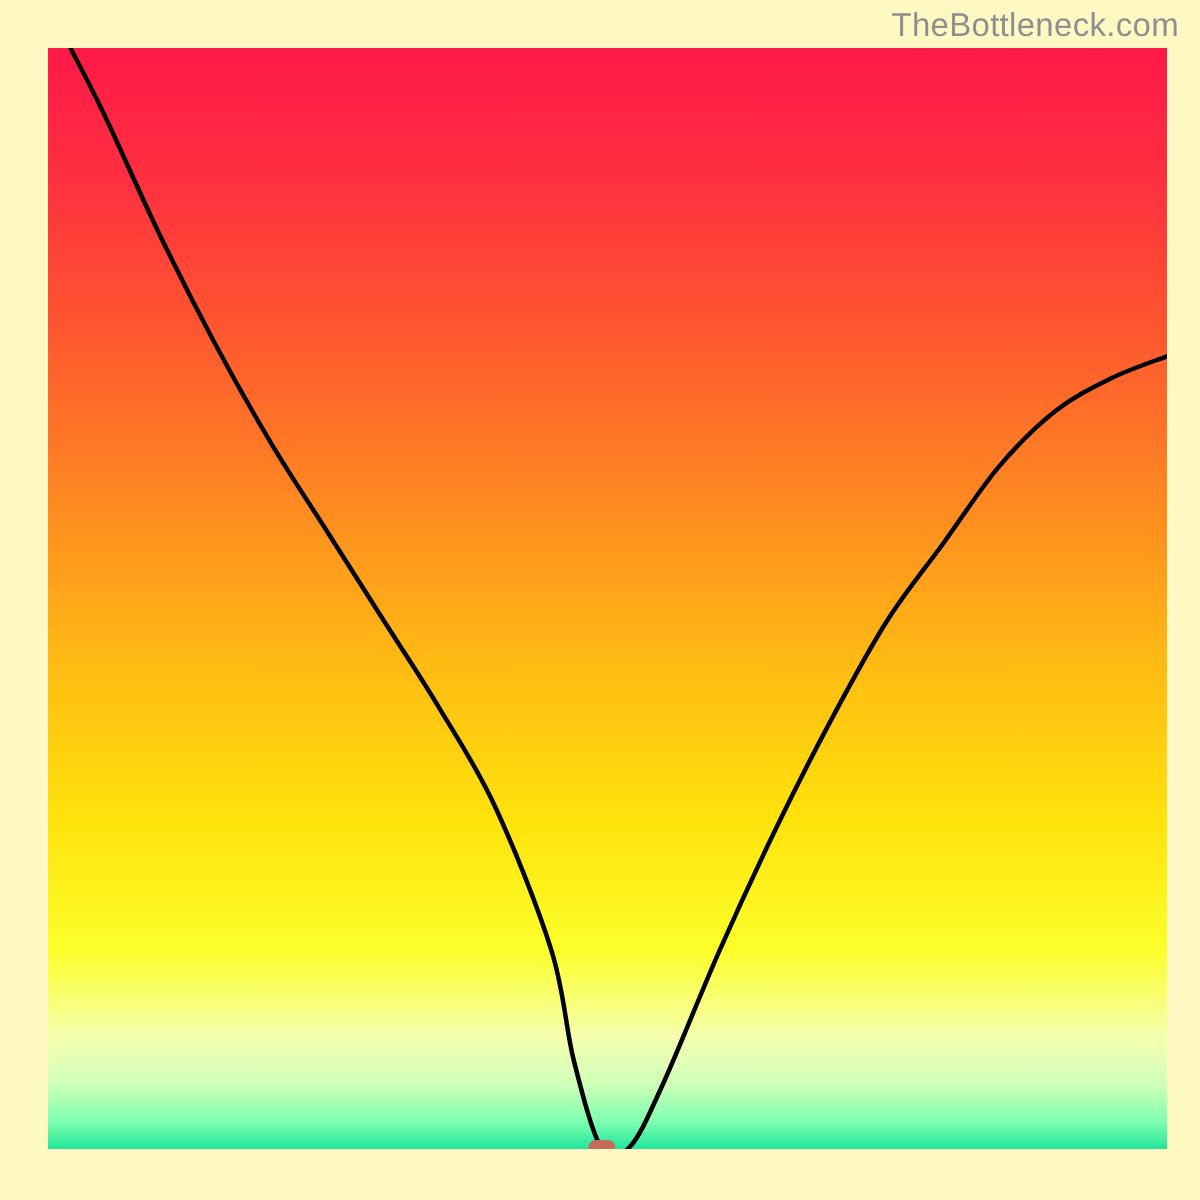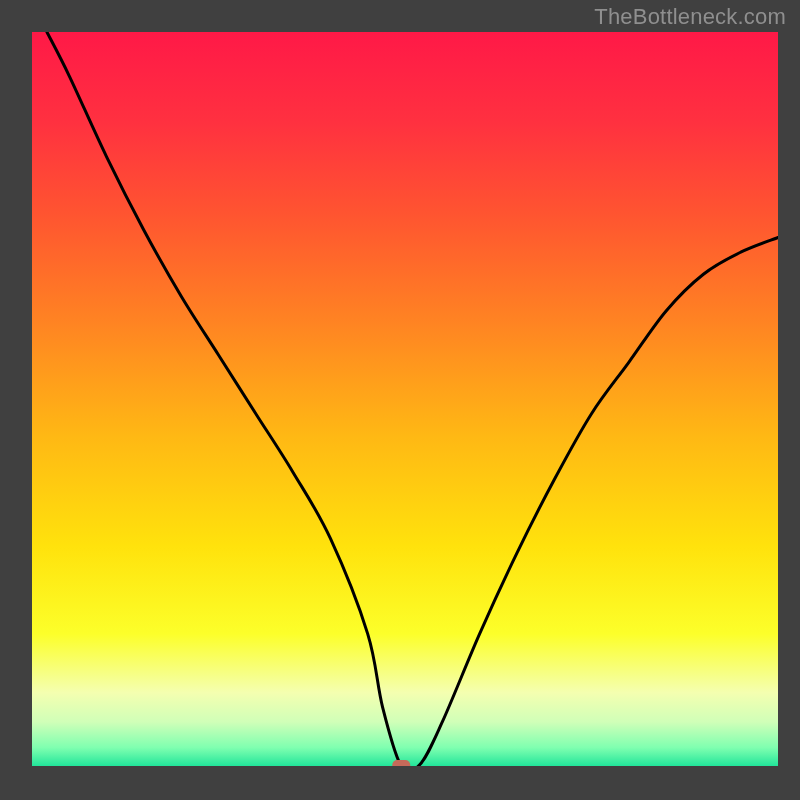--- a/index.html
+++ b/index.html
@@ -8,21 +8,21 @@
     width: 800px;
     height: 800px;
     background: #000000;
     overflow: hidden;
     font-family: Arial, Helvetica, sans-serif;
   }
   .frame {
     position: relative;
     width: 800px;
     height: 800px;
-    background: #404040;
+    background: #fef9c3;
     box-sizing: border-box;
   }
   .watermark {
     position: absolute;
     top: 4px;
     right: 14px;
     color: #8f8f8f;
     font-size: 22px;
     font-weight: 500;
     letter-spacing: 0.2px;

